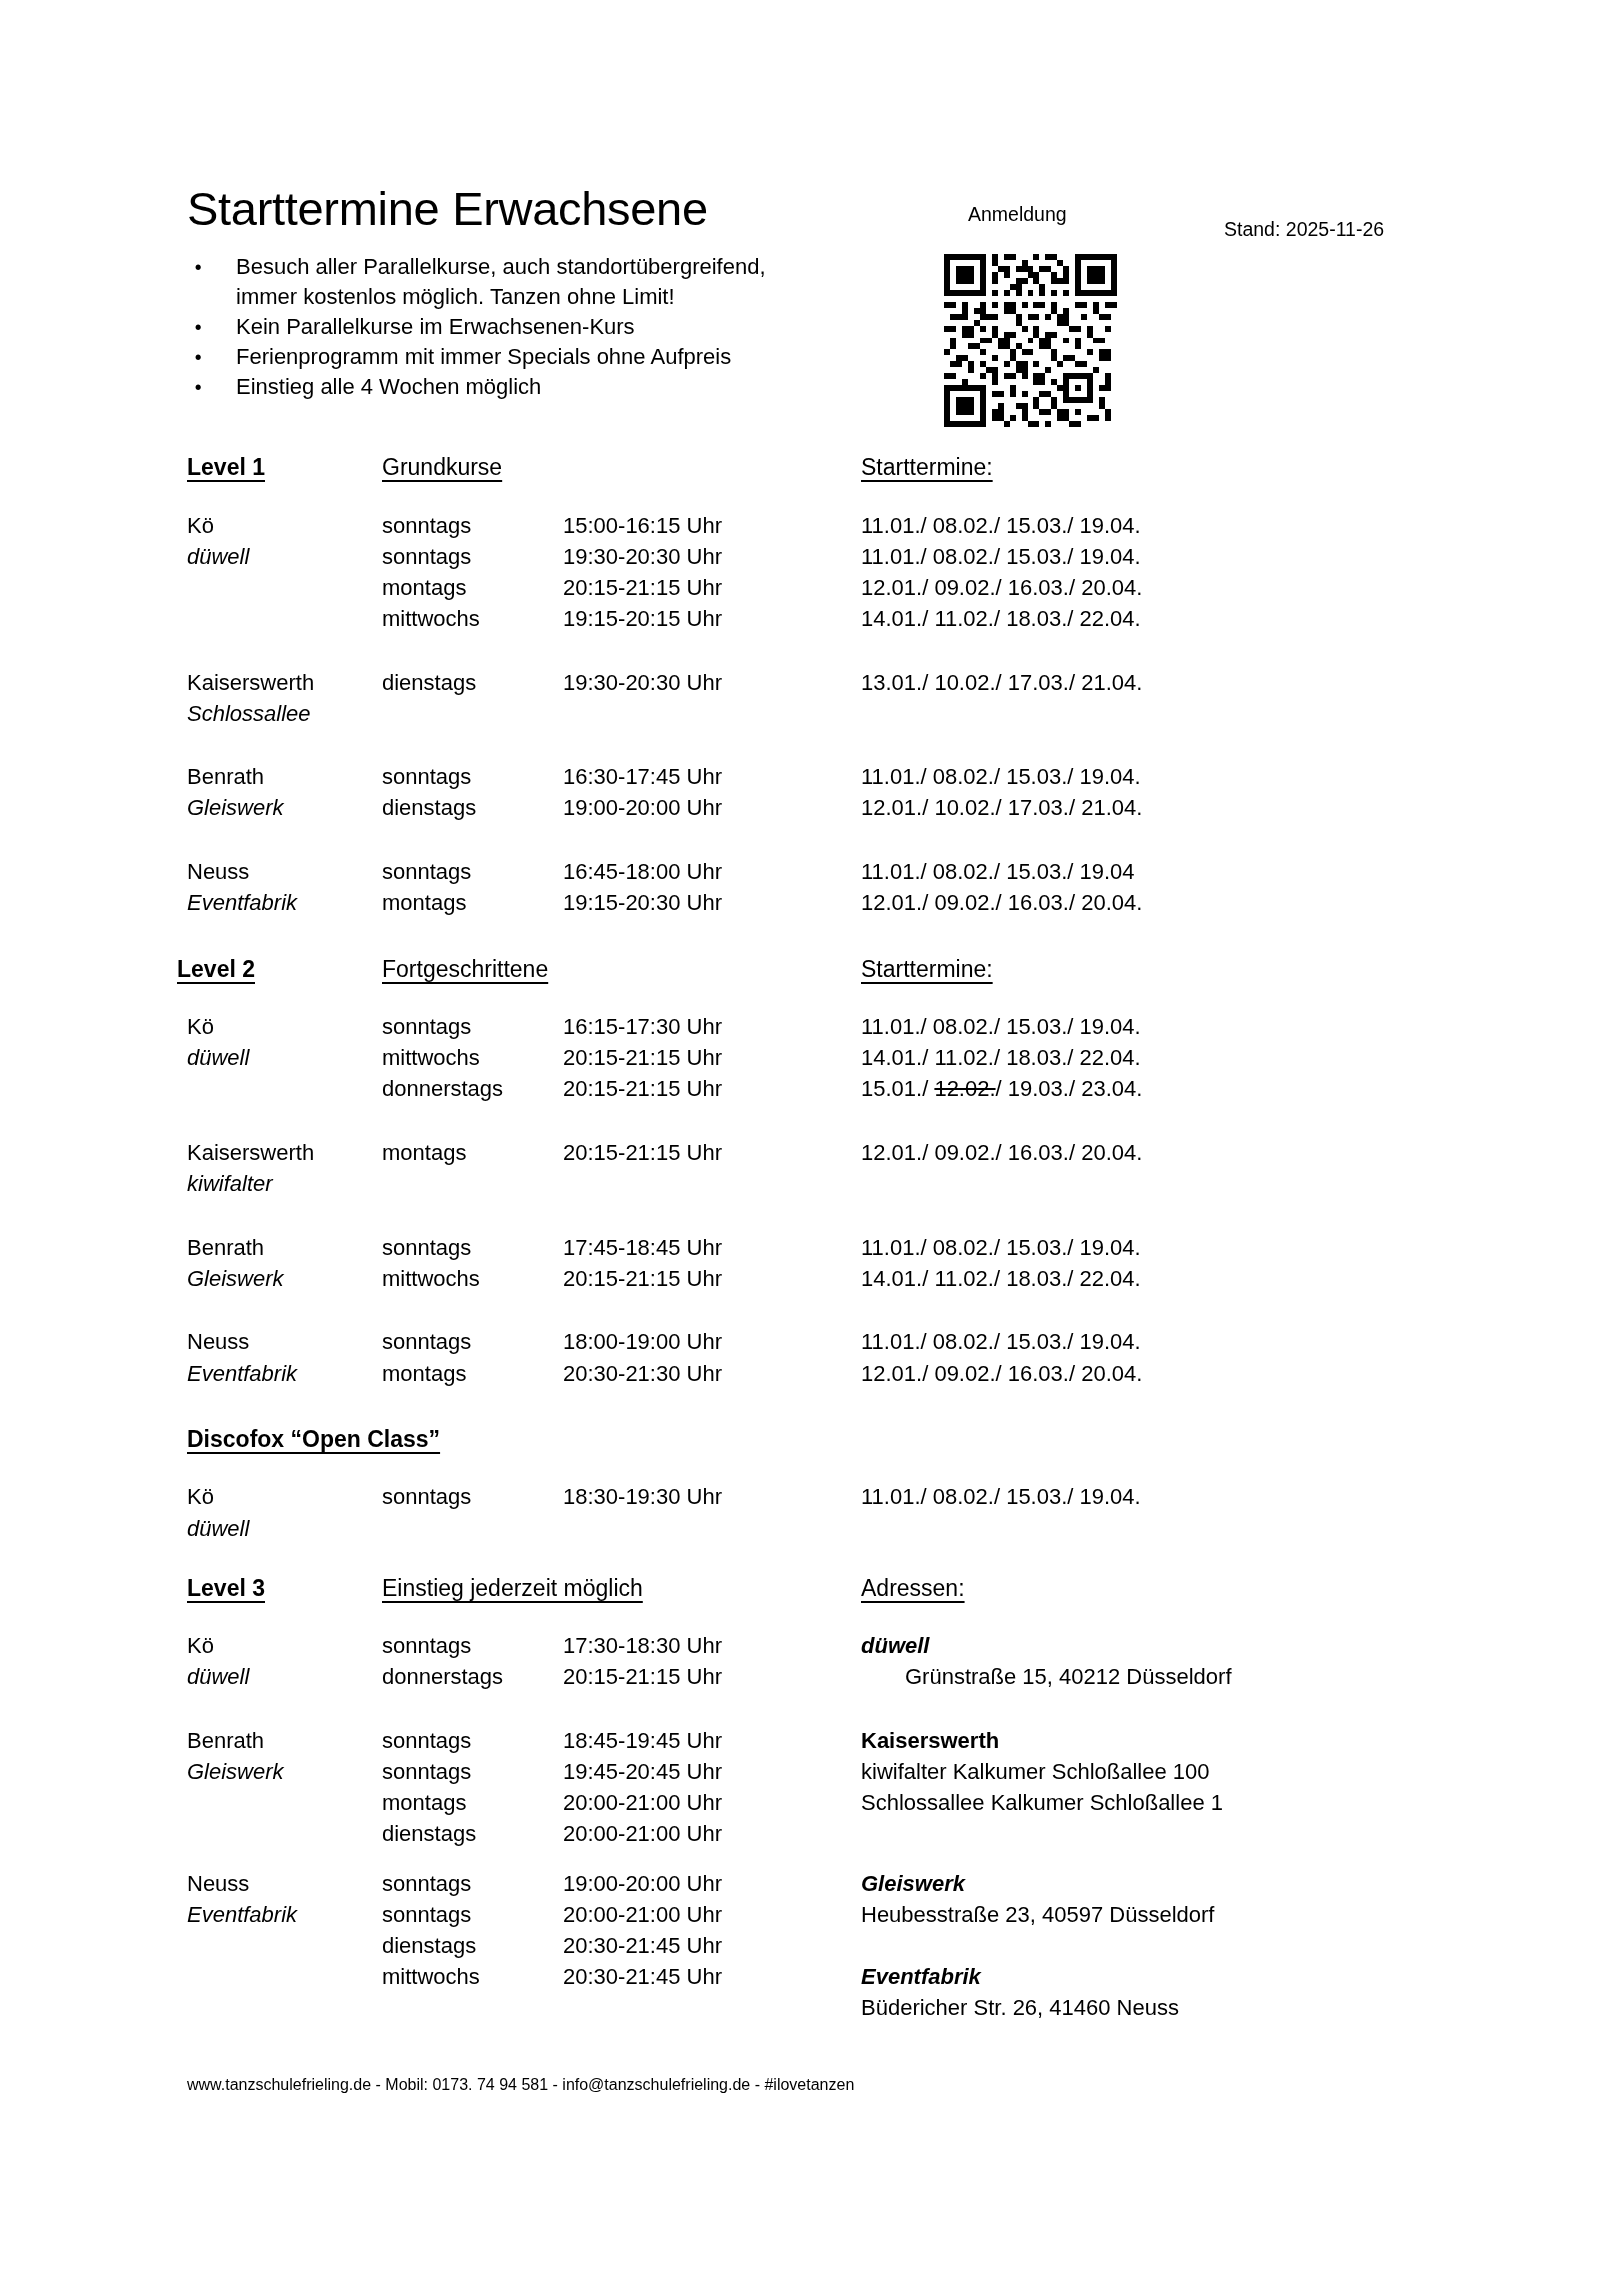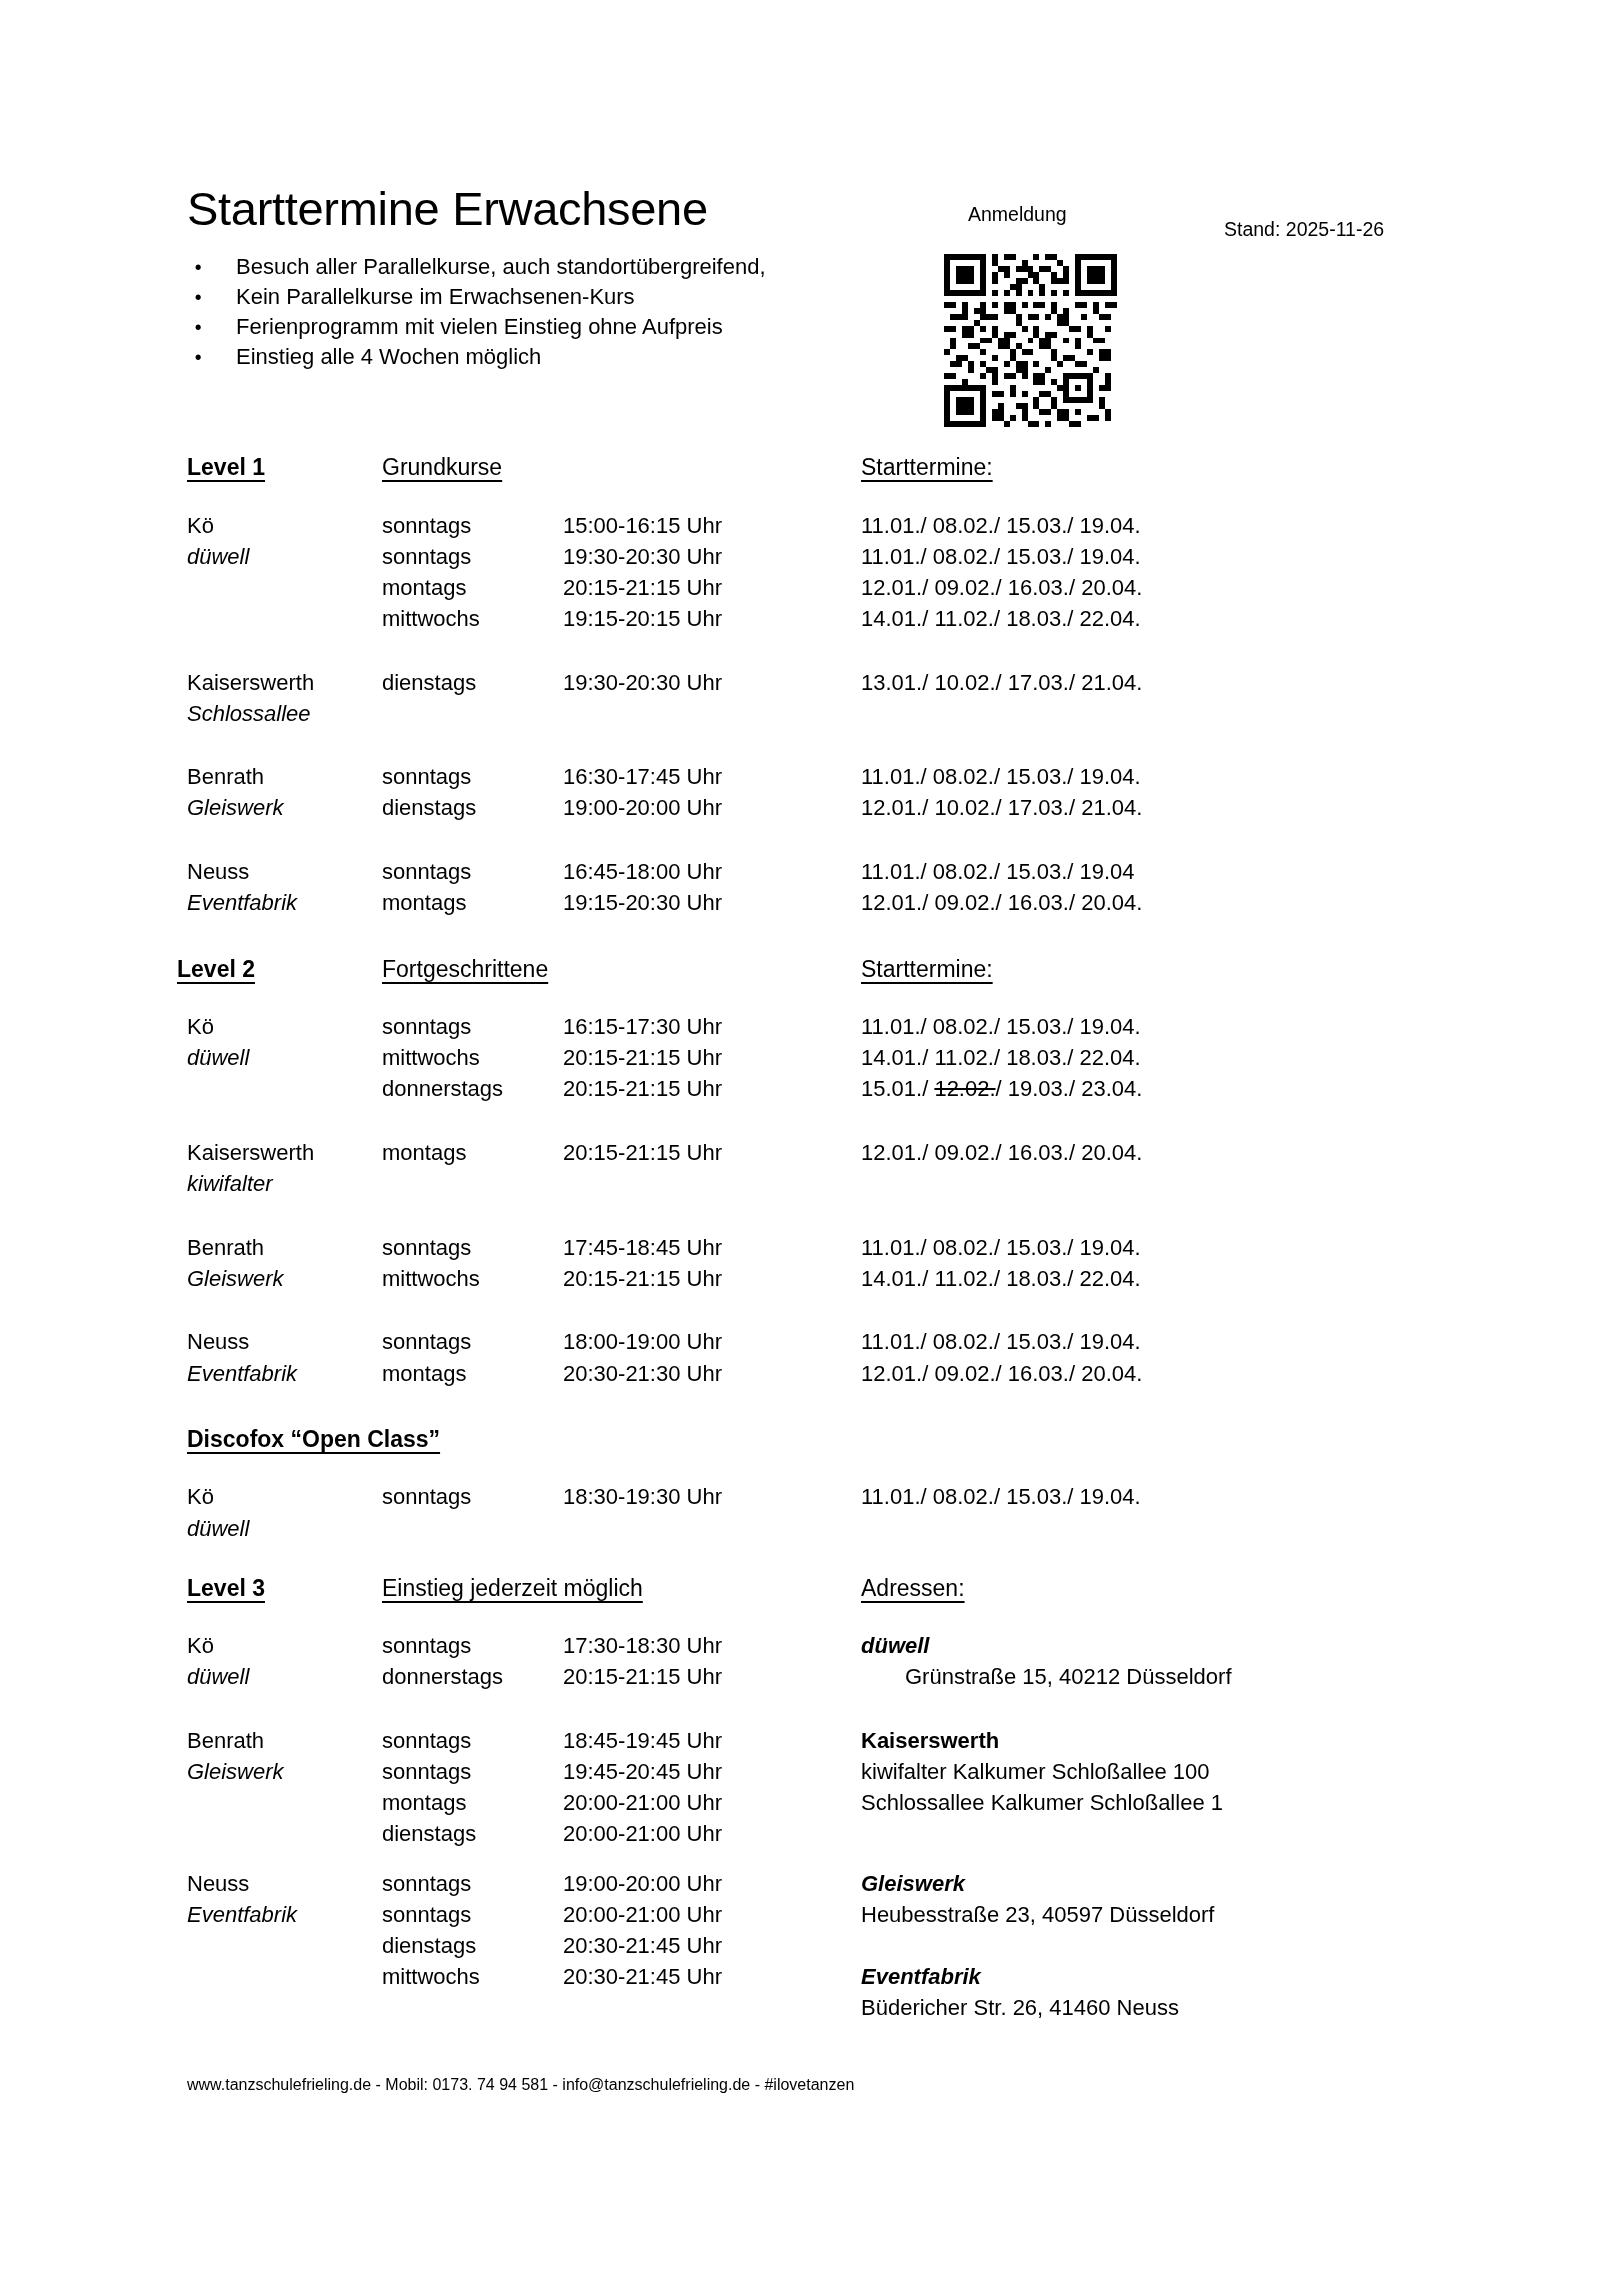--- a/index.html
+++ b/index.html
@@ -312,28 +312,29 @@
         <rect x="17" y="28" width="1" height="1"></rect>
           <rect x="21" y="28" width="2" height="1"></rect>
       </g>
     </svg>
   </div>
 
   <div class="bullets">
     <div class="bullet-row">
       <span class="bullet-dot">•</span>
       <span class="bullet-text">Besuch aller Parallelkurse, auch standortübergreifend,</span>
+      <span class="bullet-text">immer kostenlos möglich. Tanzen ohne Limit!</span>
     </div>
     <div class="bullet-row">
       <span class="bullet-dot">•</span>
       <span class="bullet-text">Kein Parallelkurse im Erwachsenen-Kurs</span>
     </div>
     <div class="bullet-row">
       <span class="bullet-dot">•</span>
-      <span class="bullet-text">Ferienprogramm mit vielen Einstieg ohne Aufpreis</span>
+      <span class="bullet-text">Ferienprogramm mit immer Specials ohne Aufpreis</span>
     </div>
     <div class="bullet-row">
       <span class="bullet-dot">•</span>
       <span class="bullet-text">Einstieg alle 4 Wochen möglich</span>
     </div>
   </div>
 
   <div class="sec-head" style="left:187px; top:454px;">Level 1</div>
   <div class="sec-sub" style="left:382px; top:454px;">Grundkurse</div>
   <div class="sec-sub" style="left:861px; top:454px;">Starttermine:</div>

